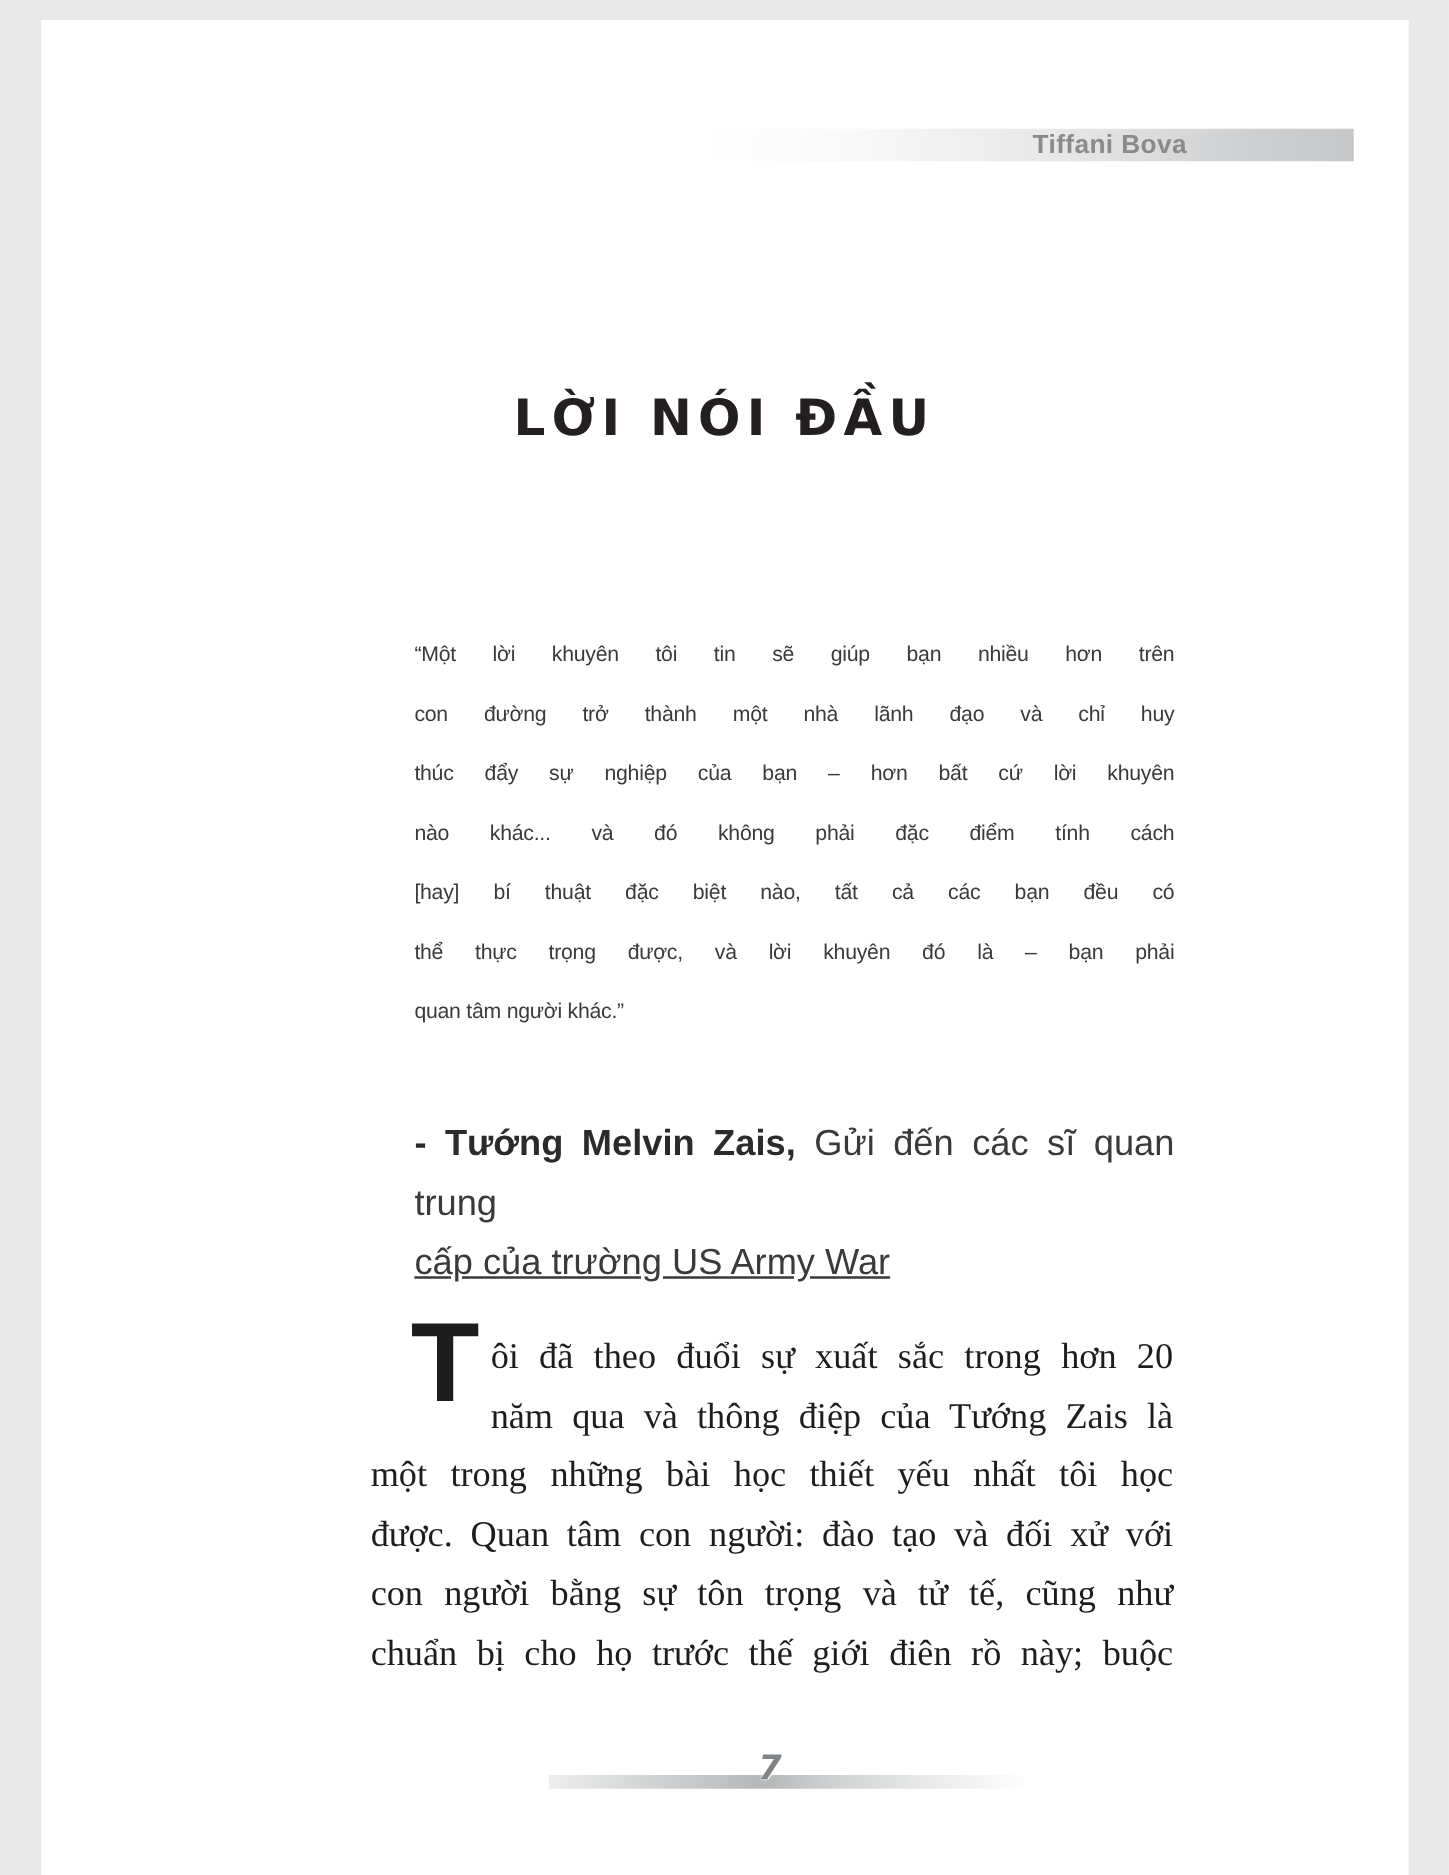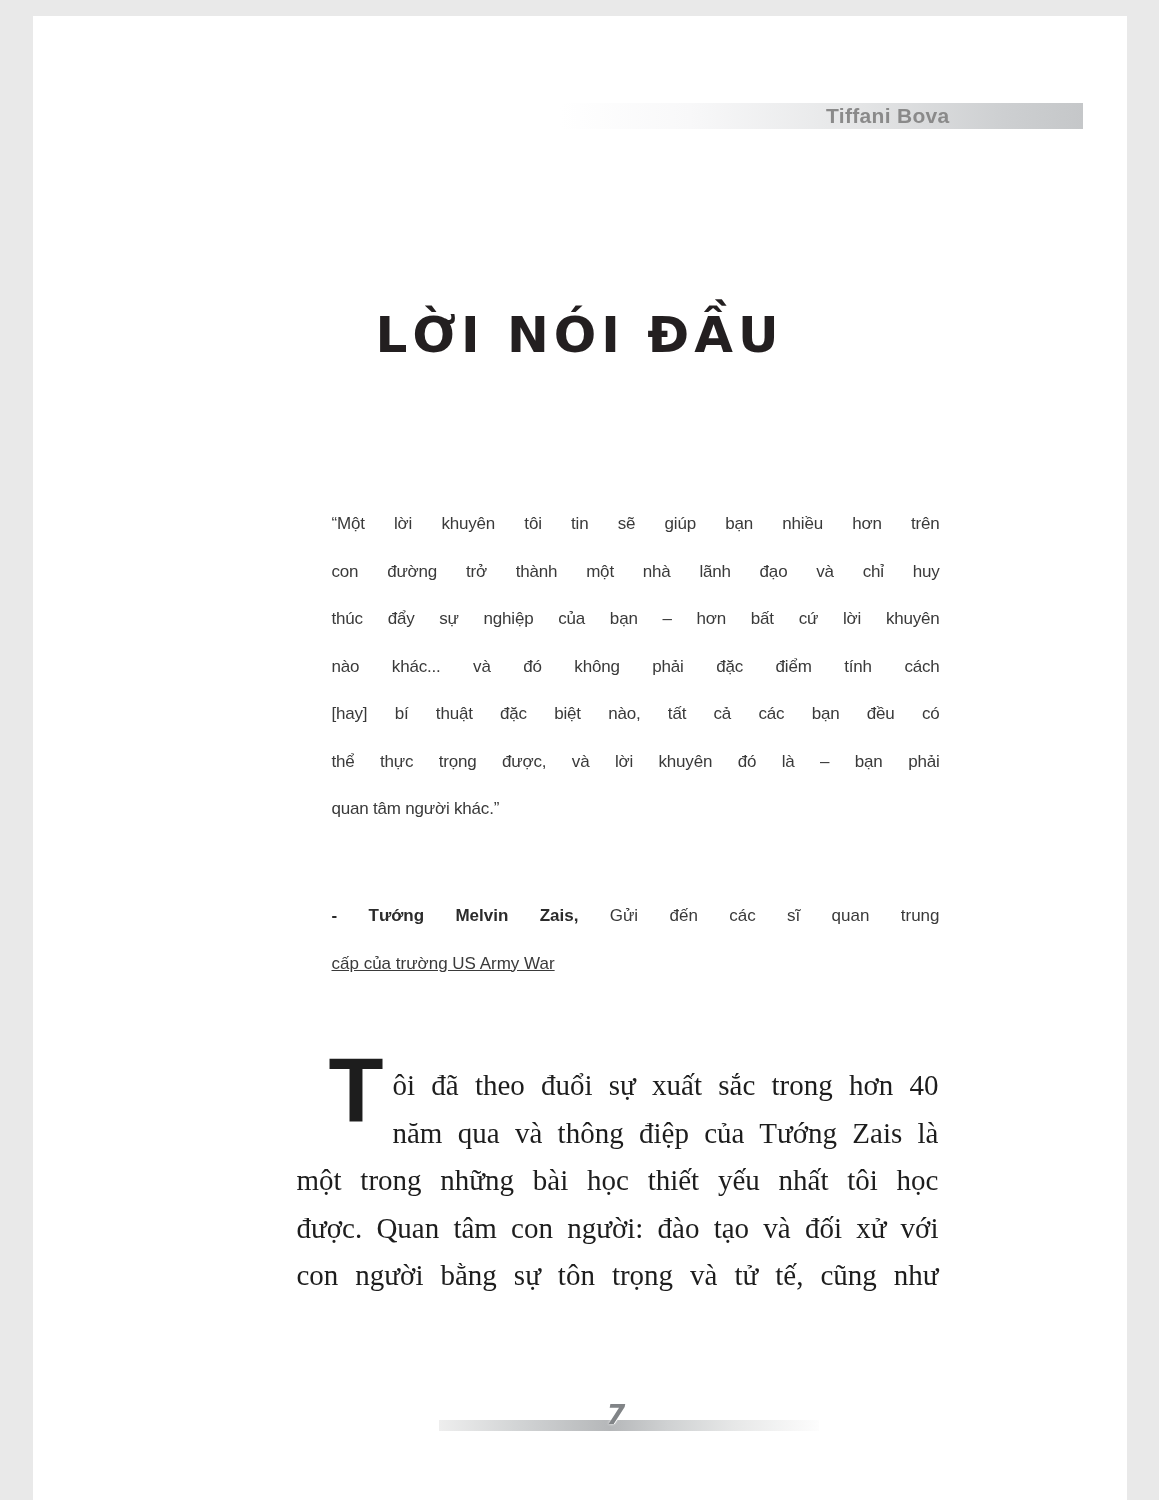--- a/index.html
+++ b/index.html
@@ -35,21 +35,21 @@
 
   
   .title {
     position: absolute;
     left: 0; right: 0;
     top: 290px;
     margin: 0;
     text-align: center;
     font-family: "DejaVu Sans", sans-serif;
     font-weight: bold;
-    font-size: 50px;
+    font-size: 40px;
     line-height: 58px;
     letter-spacing: 5px;
     color: var(--title-text, #231f20);
   }
 
   
   .quote {
     position: absolute;
     left: 299px; top: 484px;
     width: 608px;
@@ -63,21 +63,21 @@
     text-align-last: justify;
     white-space: nowrap;
   }
   .quote .jline:last-child { text-align-last: left; white-space: normal; }
 
   
   .attribution {
     position: absolute;
     left: 299px; top: 876px;
     width: 608px;
-    font-size: 17px;
+    font-size: 29px;
     line-height: 47.5px;
     color: var(--quote-text, #3a3a3a);
   }
   .attr-line1 { text-align: justify; text-align-last: justify; }
   .attr-bold { font-weight: bold; color: #2b2b2b; }
   .attr-line2 { text-align: left; text-decoration: underline; }
 
   
   .bodytext {
     position: absolute;
@@ -144,27 +144,28 @@
   <div class="attribution">
     <div class="attr-line1">
       <span class="attr-bold">- Tướng Melvin Zais,</span><span> Gửi đến các sĩ quan trung</span>
     </div>
     <div class="attr-line2">cấp của trường US Army War</div>
   </div>
 
   <div class="bodytext">
     <span class="dropcap">T</span>
     <div class="indent-block">
-        <div class="jline">ôi đã theo đuổi sự xuất sắc trong hơn 40</div>
+        <div class="jline">ôi đã theo đuổi sự xuất sắc trong hơn 20</div>
         <div class="jline">năm qua và thông điệp của Tướng Zais là</div>
       </div>
     <div class="full-block">
         <div class="jline">một trong những bài học thiết yếu nhất tôi học</div>
         <div class="jline">được. Quan tâm con người: đào tạo và đối xử với</div>
         <div class="jline">con người bằng sự tôn trọng và tử tế, cũng như</div>
+        <div class="jline">chuẩn bị cho họ trước thế giới điên rồ này; buộc</div>
       </div>
   </div>
 
   <div class="footer-rule"></div>
 
   <div class="page-number">7</div>
 
 </div>
 
 </body></html>

